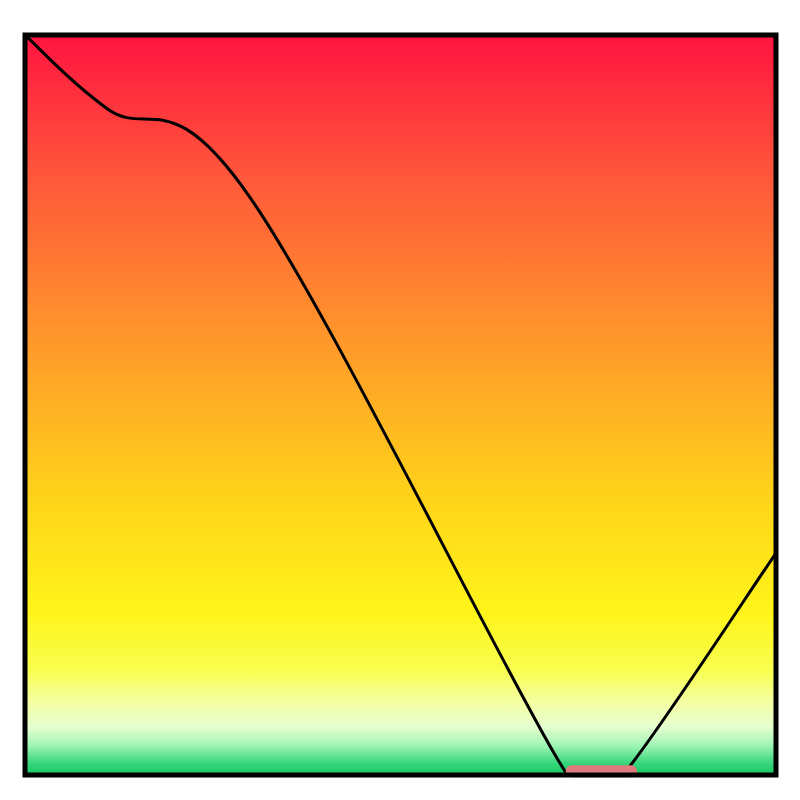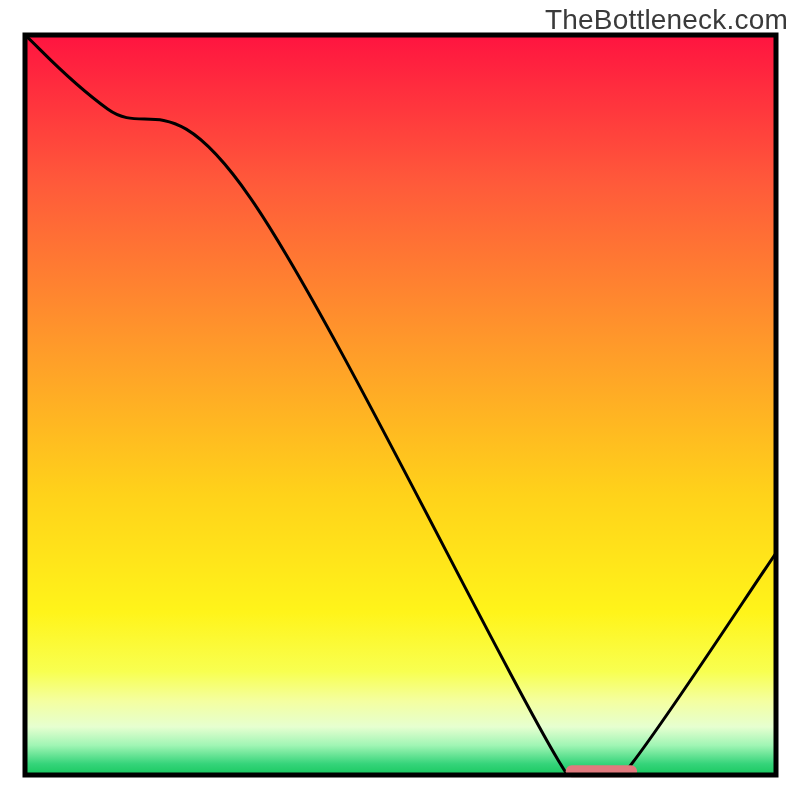--- a/index.html
+++ b/index.html
@@ -59,14 +59,13 @@
 
     <rect id="plot-bg" fill="url(#bg-grad)" x="25" y="35" width="751" height="740"></rect>
 
     <path id="curve" fill="none" stroke="#000000" stroke-width="3" clip-path="url(#plotclip)" d="M 25 35 C 39.8698 48.31999999999999, 67.05600000000001 79.696, 107.61 108.99999999999999 C 148.164 138.30399999999997, 169.192 80.584, 250.29999999999998 197.79999999999998 C 331.40799999999996 315.01599999999996, 496.02719999999994 656.9699999999999, 558.2099999999999 760.1999999999999 C 620.3928 863.43, 583.5938 769.3019999999999, 595.76 771.3 C 607.9262 773.298, 593.3568 810.5939999999999, 625.8000000000001 771.3 C 658.2432000000001 732.006, 748.964 592.294, 776 553"></path>
 
     <rect id="marker" rx="6" ry="6" height="12" x="565.72" width="71.34499999999991" y="765.3" fill="#e17a7e"></rect>
 
     <rect id="plot-border" fill="none" stroke="#000000" stroke-width="5" x="25" y="35" width="751" height="740"></rect>
   </svg>
 
-  <div class="watermark">TheBottleneck.com</div>
 </div>
 
 </body></html>

